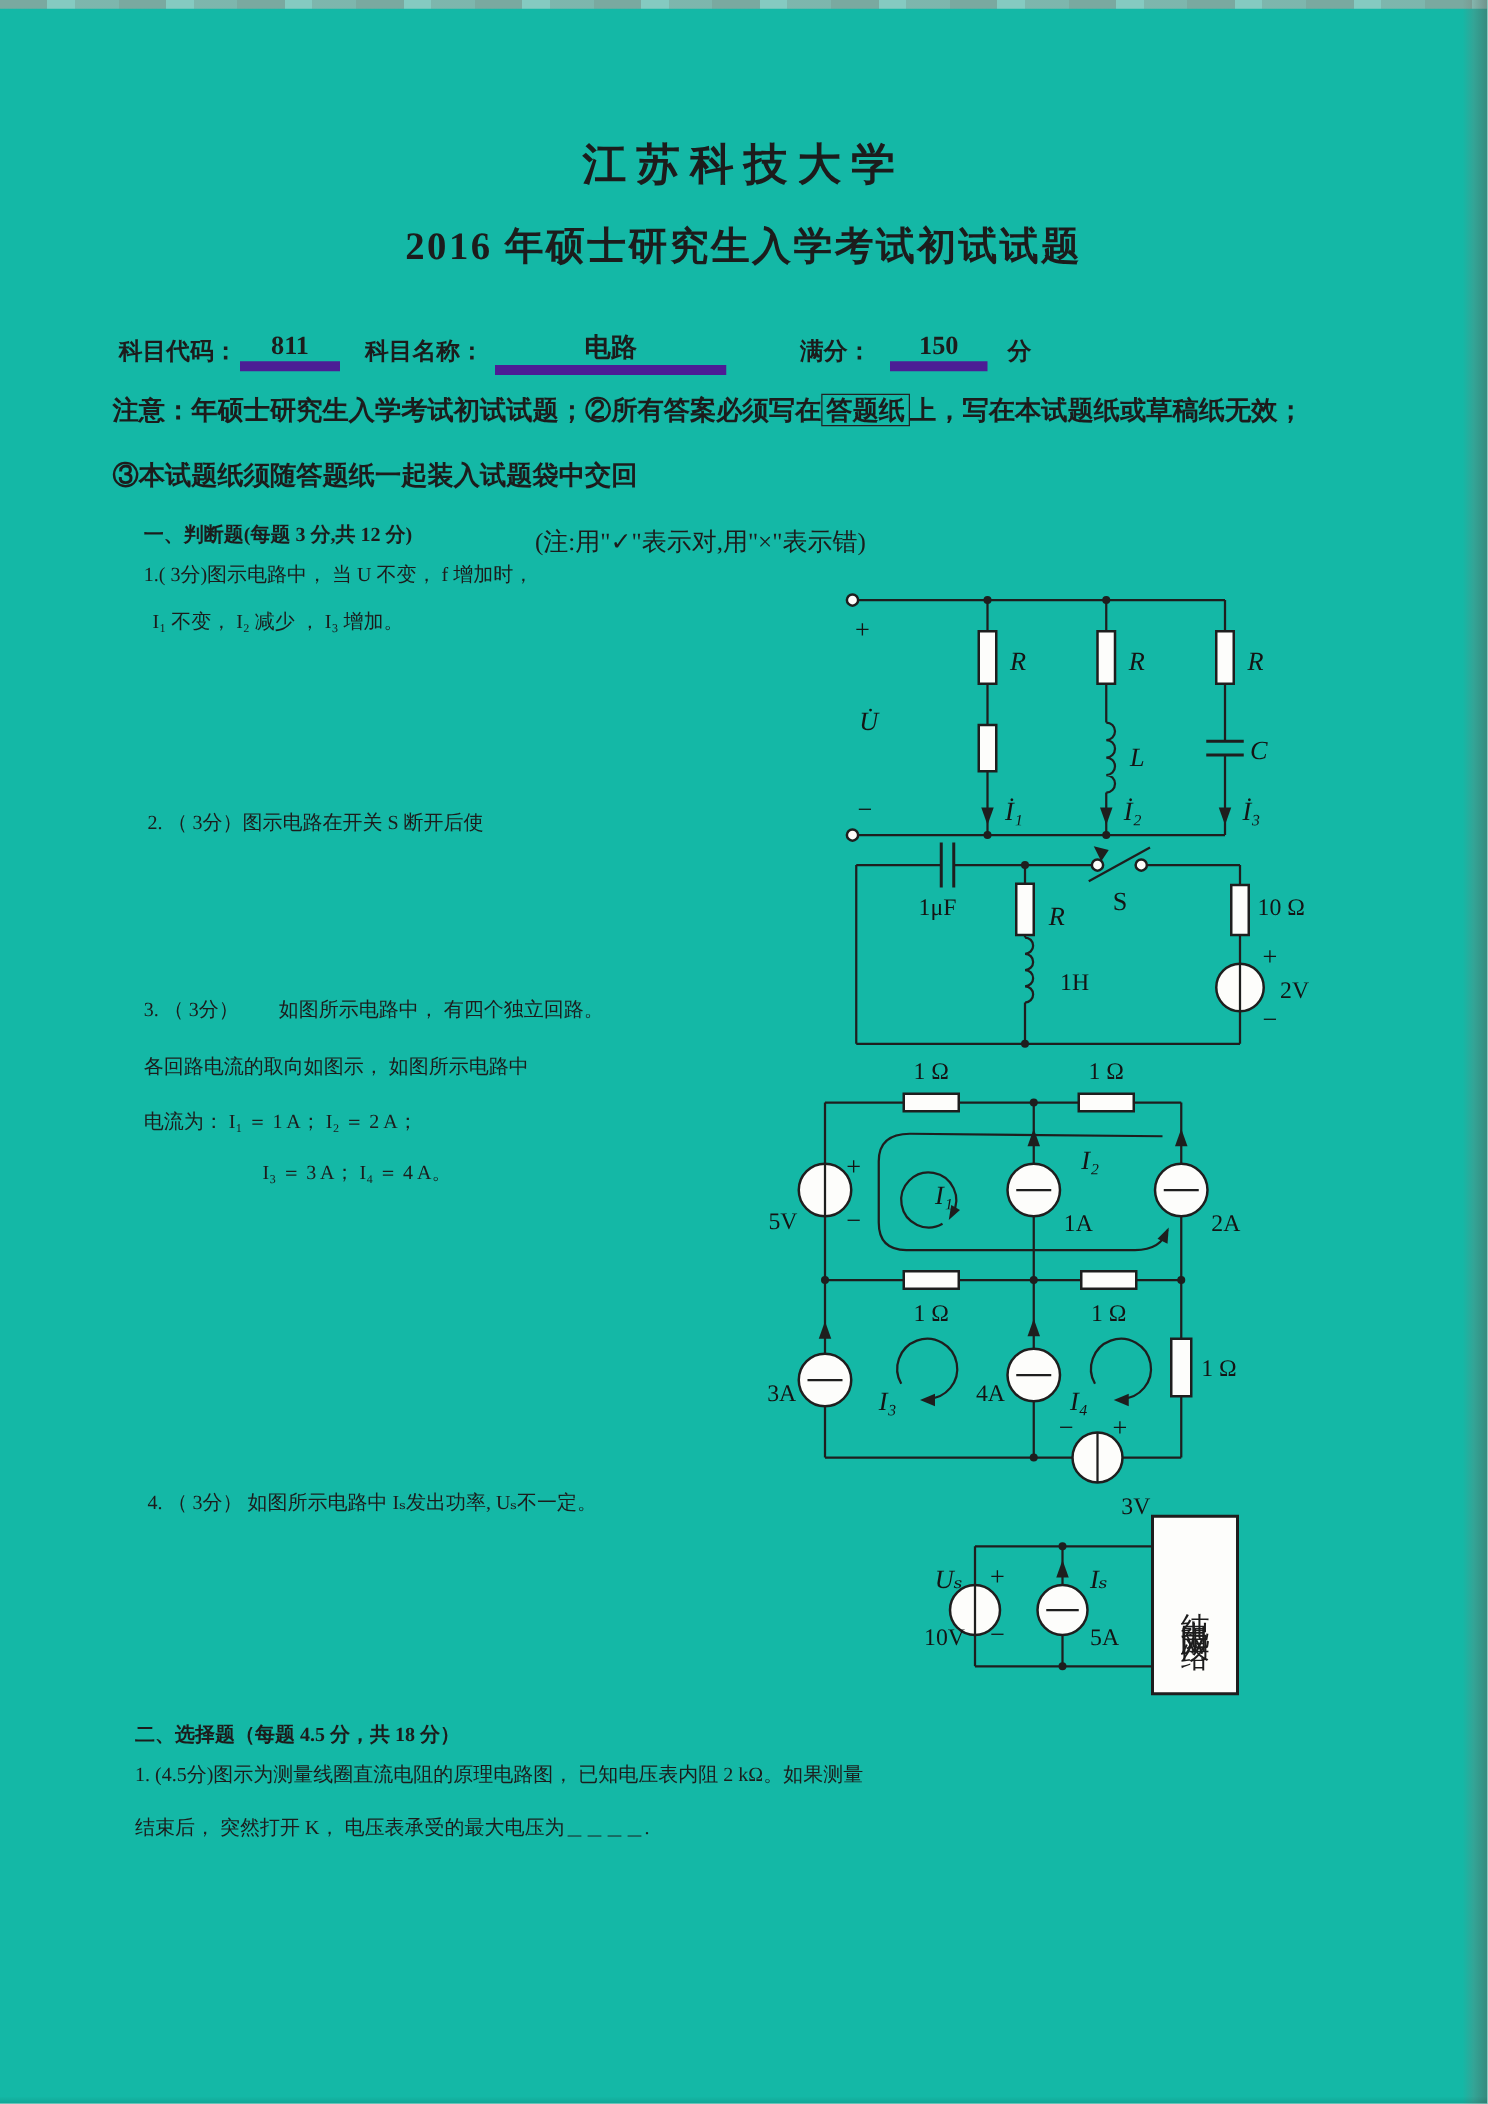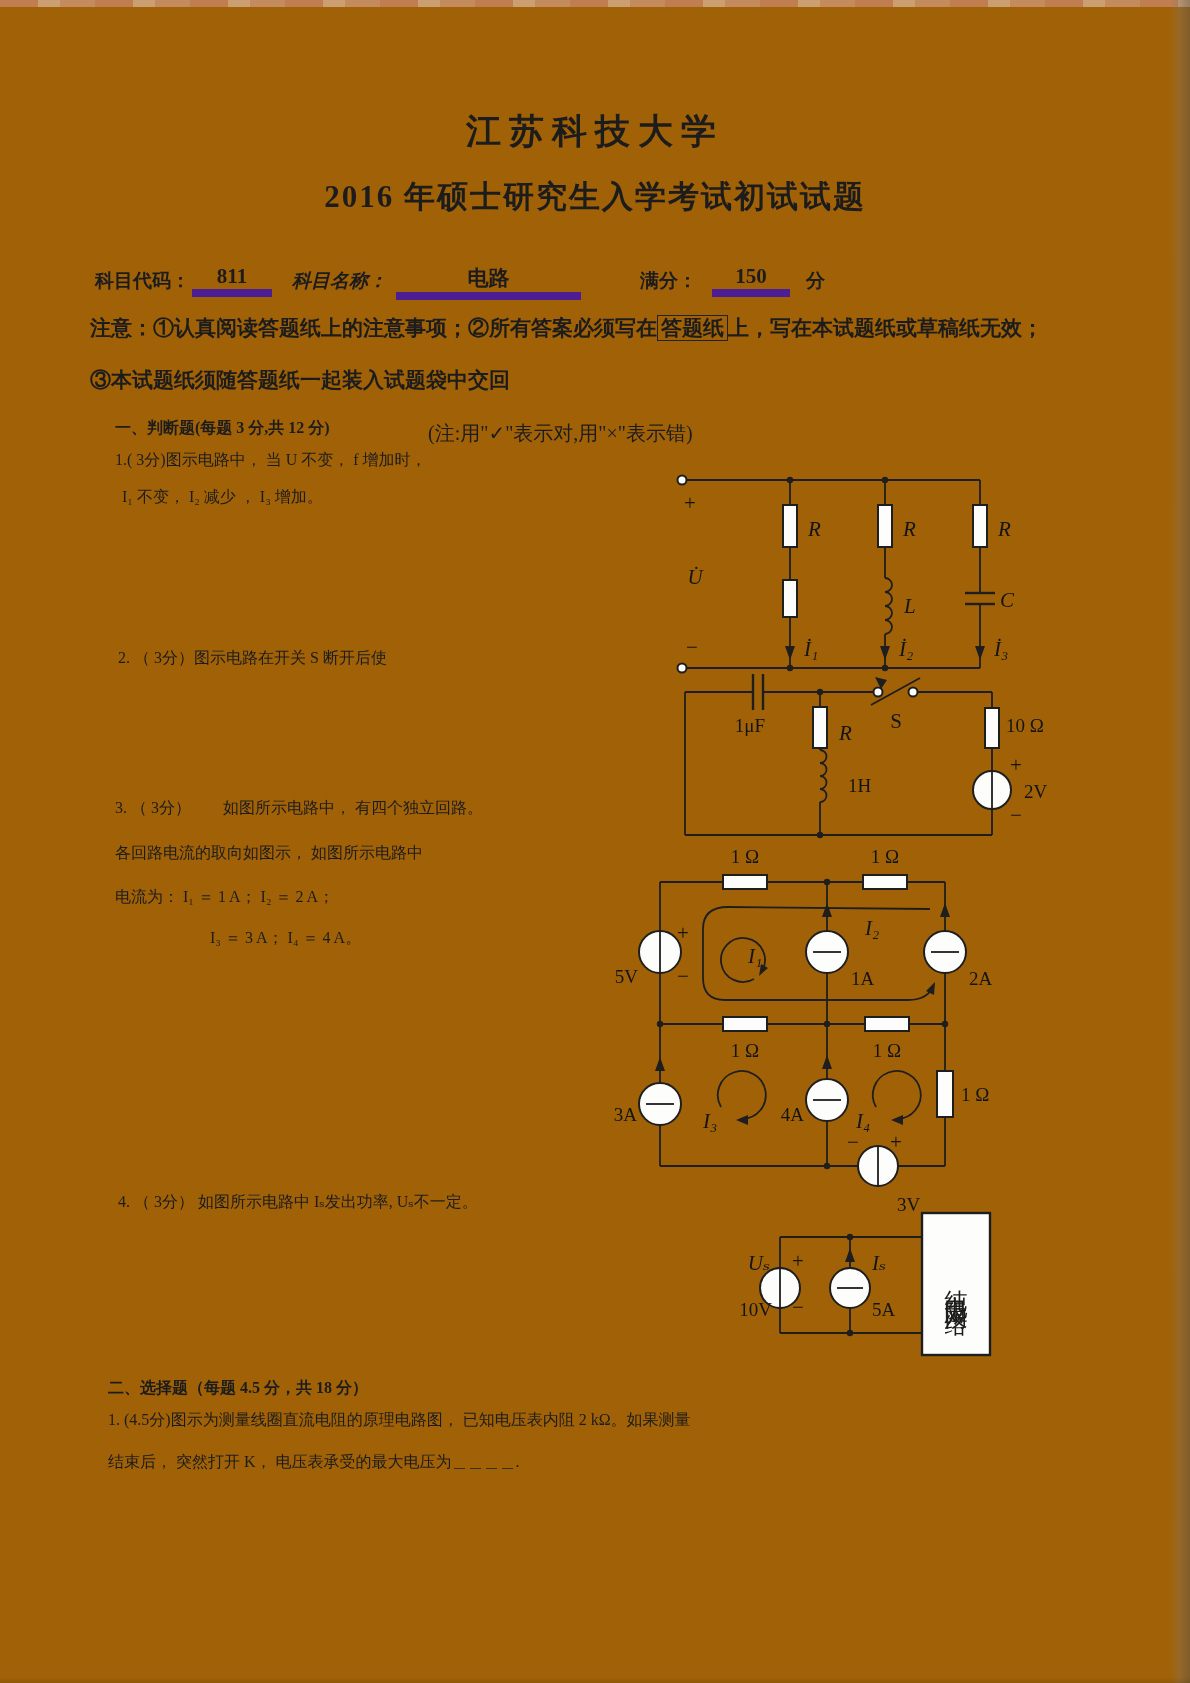--- a/index.html
+++ b/index.html
@@ -1,18 +1,18 @@
 <!DOCTYPE html>
 <html><head>
 <meta charset="utf-8">
 <style>
   html,body{margin:0;padding:0;background:#e9e7e3;}
   .page{
     position:relative;width:1190px;height:1683px;margin:0 auto;
-    background:#a16207;overflow:hidden;
+    background:#14b8a6;overflow:hidden;
     font-family:"Liberation Serif","DejaVu Serif",serif;color:#1c1c1c;
   }
   .abs{position:absolute;}
   .t{font-size:16px;white-space:nowrap;}
   .b{font-weight:700;}
   .center{left:0;width:1190px;text-align:center;}
   .title{font-size:35px;font-weight:700;letter-spacing:8px;}
   .subtitle{font-size:31px;font-weight:700;letter-spacing:2px;}
   .meta{font-size:19px;font-weight:700;}
   .fill{border-bottom:8px solid #4c1d95;text-align:center;font-weight:700;font-size:21px;}
@@ -46,28 +46,28 @@
 
 <div class="page">
 
   <div class="scan-top"></div>
 
   <div class="abs center title" style="top:108px;">江苏科技大学</div>
   <div class="abs center subtitle" style="top:176px;">2016 年硕士研究生入学考试初试试题</div>
 
   <div class="abs t meta" style="left:95px;top:268px;">科目代码：</div>
   <div class="abs fill" style="left:192px;top:264px;width:80px;">811</div>
-  <div class="abs t meta" style="left:292px;top:268px;font-style:italic;">科目名称：</div>
+  <div class="abs t meta" style="left:292px;top:268px;">科目名称：</div>
   <div class="abs fill" style="left:396px;top:264px;width:185px;">电路</div>
   <div class="abs t meta" style="left:640px;top:268px;">满分：</div>
   <div class="abs fill" style="left:712px;top:264px;width:78px;">150</div>
   <div class="abs t meta" style="left:806px;top:268px;">分</div>
 
   <div class="abs notice" style="left:90px;top:314px;">
-    <span>注意：①认真阅读答题纸上的注意事项；②所有答案必须写在</span><span class="boxed">答题纸</span><span>上，写在本试题纸或草稿纸无效；</span>
+    <span>注意：年硕士研究生入学考试初试试题；②所有答案必须写在</span><span class="boxed">答题纸</span><span>上，写在本试题纸或草稿纸无效；</span>
   </div>
   <div class="abs notice" style="left:90px;top:366px;">③本试题纸须随答题纸一起装入试题袋中交回</div>
 
   <div class="abs t b" style="left:115px;top:418px;">一、判断题(每题 3 分,共 12 分)</div>
   <div class="abs t headnote" style="left:428px;top:420px;">(注:用"✓"表示对,用"×"表示错)</div>
 
   <div class="abs t" style="left:115px;top:450px;">1.( 3分)图示电路中， 当 U 不变， f 增加时，</div>
   <div class="abs t" style="left:122px;top:487px;">I₁ 不变， I₂ 减少 ， I₃ 增加。</div>
 
   <svg style="left:618px;top:438px;" width="410" height="250" viewBox="0 0 410 250">

